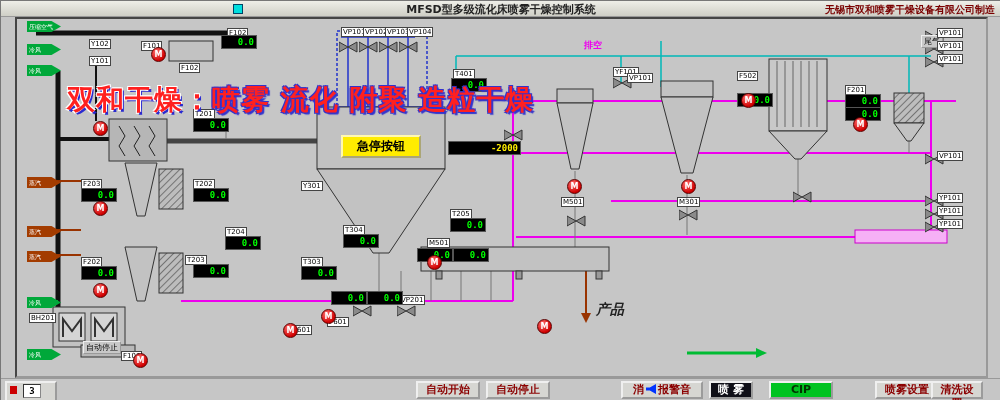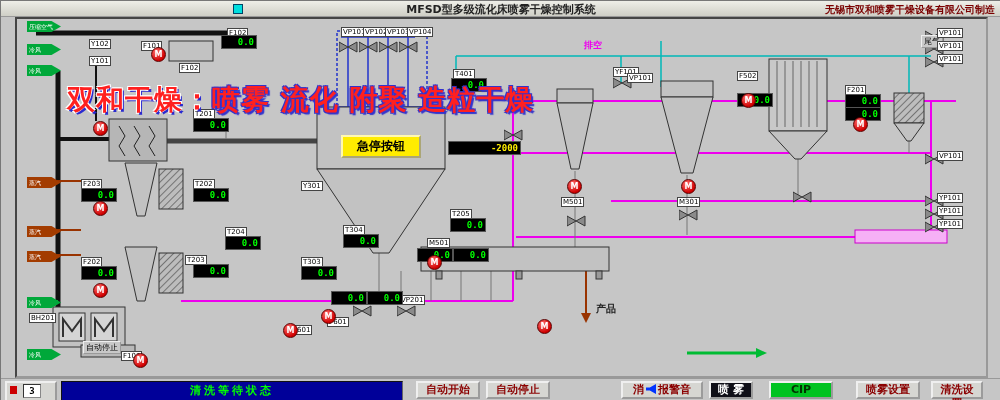--- a/index.html
+++ b/index.html
@@ -14,21 +14,21 @@
   .titlebar .cyansq{position:absolute;left:232px;top:3px;width:8px;height:8px;
                     background:#00dede;border:1px solid #046;}
   
   #pipes{position:absolute;left:0;top:0;z-index:1;}
   .frame{position:absolute;left:14px;top:16px;width:969px;height:357px;
          border:2px inset #999;z-index:2;pointer-events:none;}
   #overlay{position:absolute;left:0;top:0;width:1000px;height:400px;z-index:5;}
   .tag{position:absolute;background:#fff;border:1px solid #444;color:#000;
        font-size:7px;line-height:8px;padding:0 1px;white-space:nowrap;}
   .tag.pink{background:transparent;border:none;color:#ee00ee;font-weight:bold;font-size:9px;}
-  .tag.plain{background:transparent;border:none;color:#222;font-weight:bold;font-size:10px;}
+  .tag.plain{background:transparent;border:none;color:#222;font-weight:bold;font-size:14px;font-style:italic;}
   .tag.box{background:#c8c8c8;border:1px outset #eee;font-size:8px;line-height:9px;padding:1px 2px;}
   .disp{position:absolute;background:#000;color:#00ff00;border:1px solid #555;
         font:bold 9px/12px "DejaVu Sans Mono",monospace;width:30px;height:12px;
         text-align:right;padding:0 2px;}
   .disp.neg{color:#ffef00;width:36px;}
   .motor{position:absolute;width:13px;height:13px;border-radius:50%;
          background:radial-gradient(circle at 35% 30%,#ff7070,#cf0000 70%);
          border:1px solid #5c0000;color:#fff;font:bold 8px/13px "DejaVu Sans",sans-serif;text-align:center;}
   .inlet{position:absolute;width:32px;height:11px;color:#fff;font-size:6px;line-height:11px;
          text-align:left;padding-left:2px;white-space:nowrap;
@@ -285,25 +285,24 @@
     <span class="title">MFSD型多级流化床喷雾干燥控制系统</span>
     <span class="cyansq"></span>
     <span class="maker">无锡市双和喷雾干燥设备有限公司制造</span>
   </div>
 
   <div class="bottombar">
     <div class="counterbtn">
       <span class="redicon"></span>
       <span class="cnt">3</span>
     </div>
-    <div class="statusbar">清洗等待状态</div>
     <button class="btn" style="left:415px;width:64px">自动开始</button>
     <button class="btn" style="left:485px;width:64px">自动停止</button>
     <button class="btn" style="left:620px;width:82px">
       <span>消</span><span class="speaker"></span><span>报警音</span>
     </button>
     <button class="btn dark" style="left:708px;width:44px">喷 雾</button>
     <button class="btn green" style="left:768px;width:64px">CIP</button>
-    <button class="btn" style="left:855px;width:64px">喷雾设置</button>
+    <button class="btn" style="left:874px;width:64px">喷雾设置</button>
     <button class="btn" style="left:930px;width:52px">清洗设置</button>
   </div>
 
 </div>
 
 </body></html>

